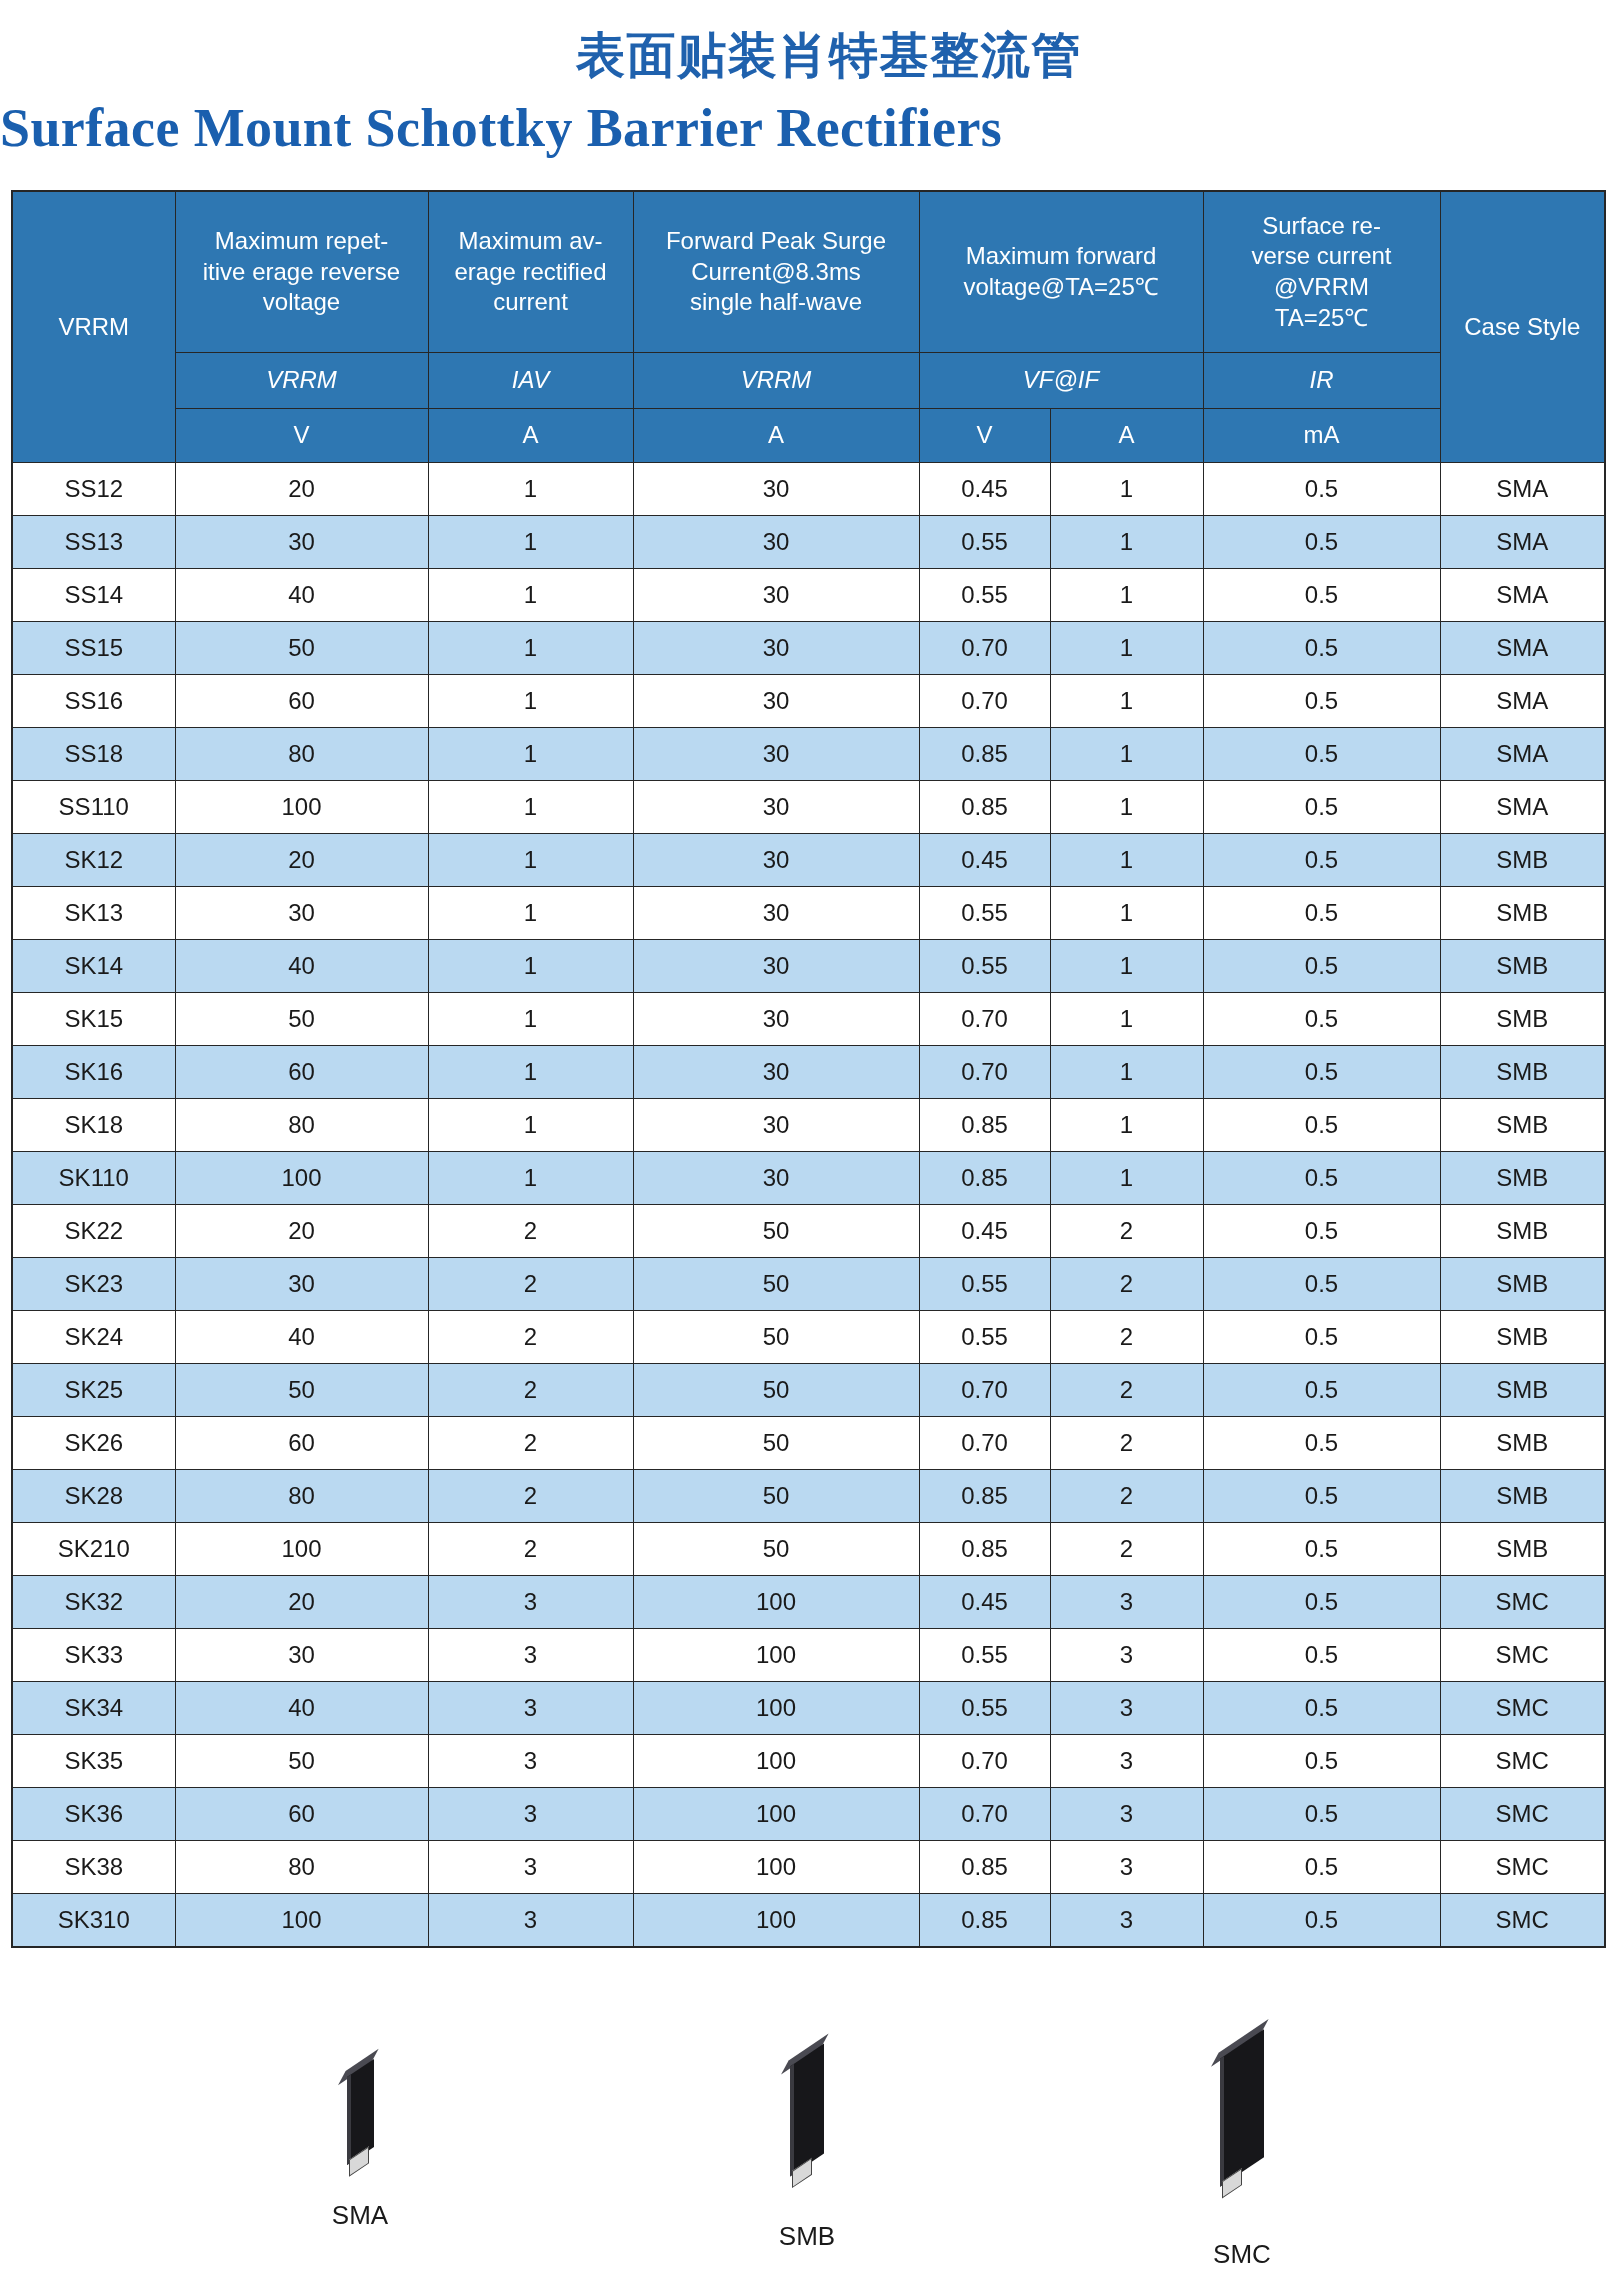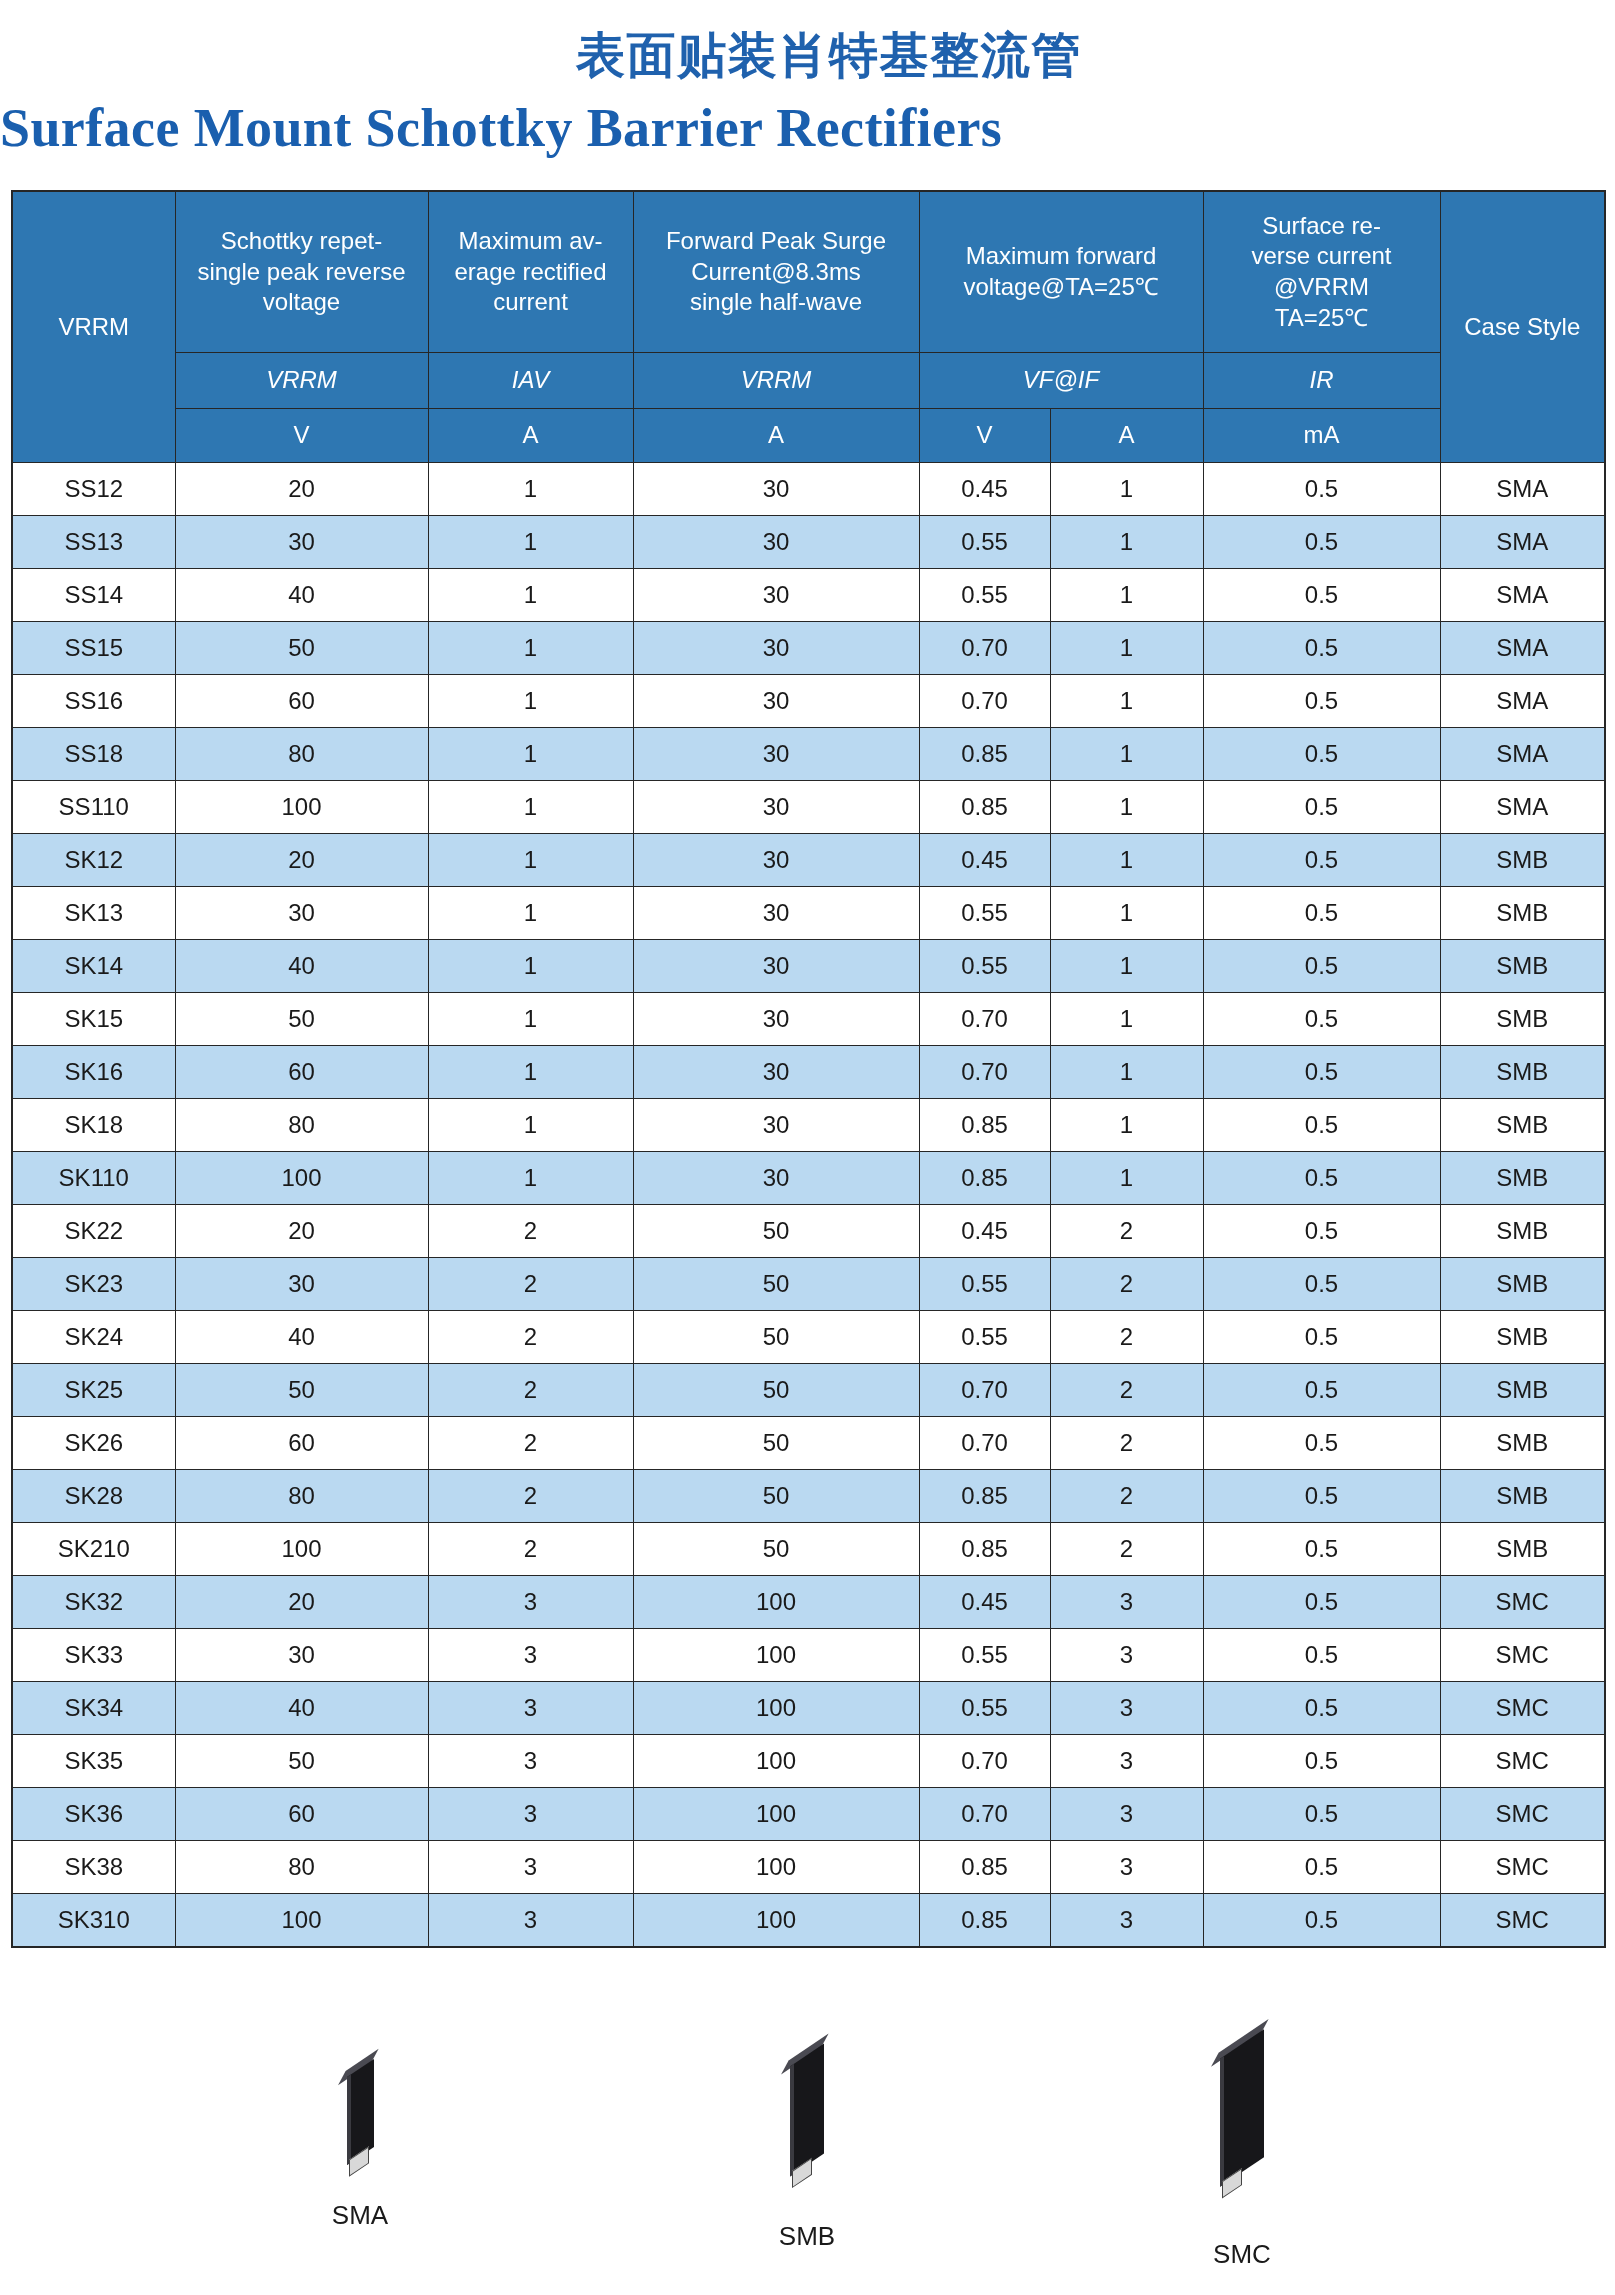--- a/index.html
+++ b/index.html
@@ -173,22 +173,22 @@
         <col style="width:286px">
         <col style="width:131px">
         <col style="width:153px">
         <col style="width:237px">
         <col style="width:165px">
       </colgroup>
       <thead>
         <tr>
           <th class="hb1" rowspan="3">VRRM</th>
           <th class="hb1" rowspan="1">
-            <div>Schottky  repet-</div>
-            <div>single peak reverse</div>
+            <div>Maximum  repet-</div>
+            <div>itive erage reverse</div>
             <div>voltage</div>
           </th>
           <th class="hb1">
             <div>Maximum av-</div>
             <div>erage rectified</div>
             <div>current</div>
           </th>
           <th class="hb1">
             <div>Forward Peak Surge</div>
             <div>Current@8.3ms</div>

